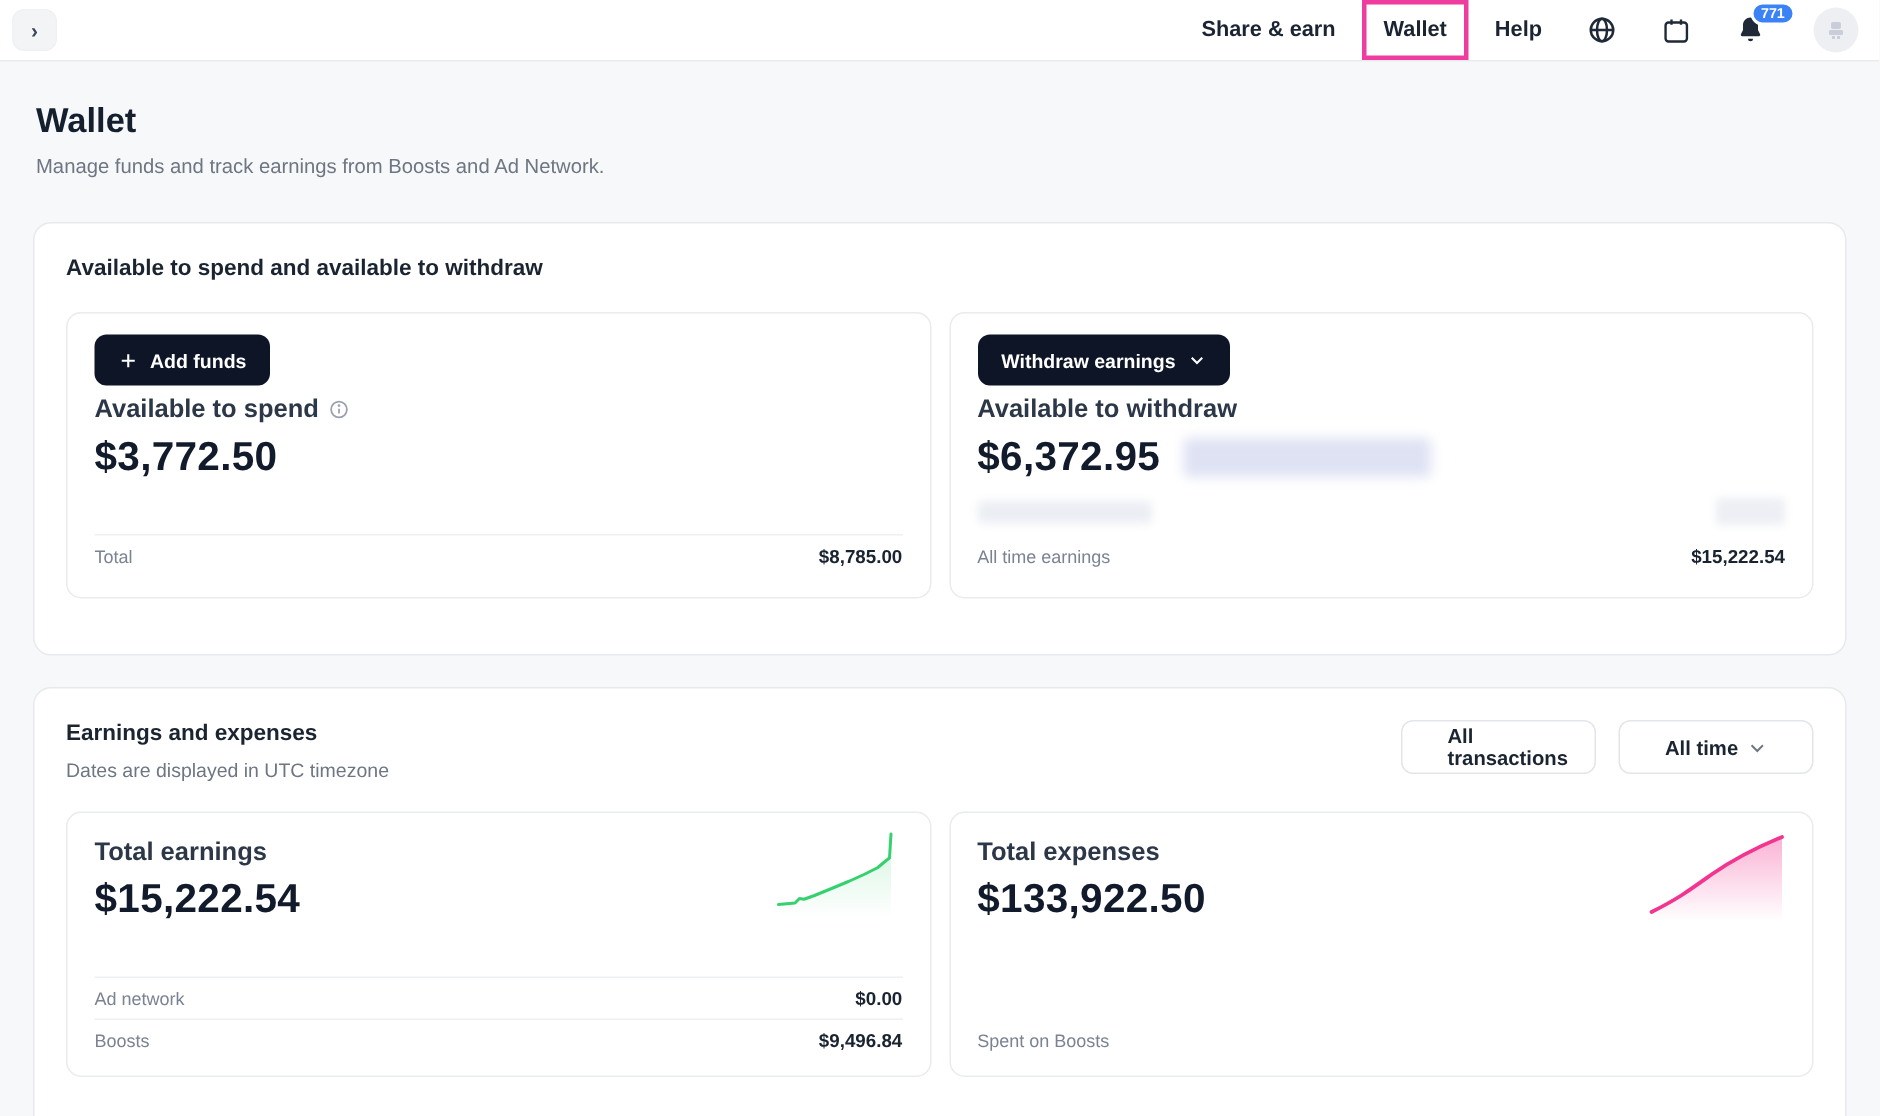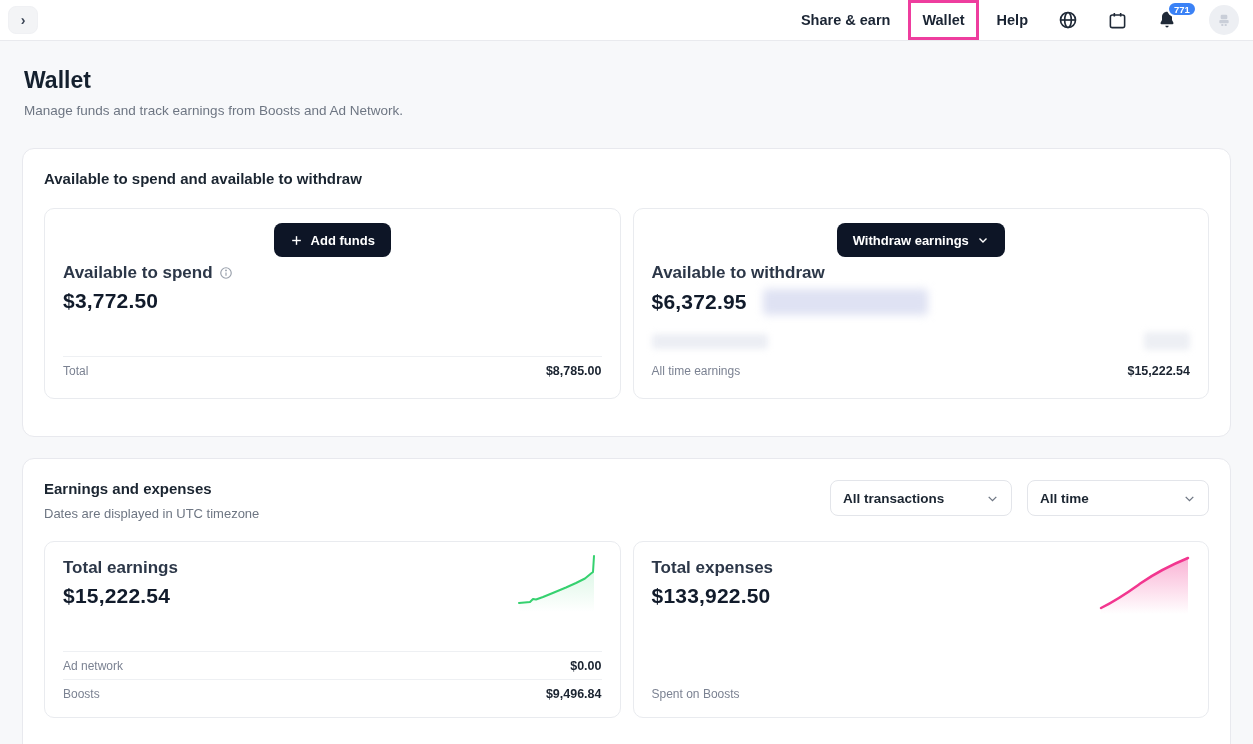--- a/index.html
+++ b/index.html
@@ -51,48 +51,48 @@
   .section-card.first { margin-top:30px; height:289px; }
   .section-card.second { margin-top:21px; height:306px; }
   .section-title { font-size:15px; font-weight:800; color:#1b2531; }
   .section-subtitle { font-size:13px; color:#6e7683; margin-top:9px; }
   .cards-grid { display:grid; grid-template-columns:1fr 1fr; gap:12px; margin-top:21px; }
   .inner-card {
     background:#fff; border:1px solid #e9ebef; border-radius:10px;
     padding:14px 18px 14px 18px; height:191px;
     display:flex; flex-direction:column; position:relative;
   }
-  .btn-row { display:flex; justify-content:center; }
+  .btn-row { display:flex; justify-content:flex-start; }
   .dark-btn {
     background:#0d1526; color:#fff; border:none; border-radius:8px;
     height:34px; padding:0 16px; font-size:13px; font-weight:700;
     display:flex; align-items:center; gap:8px; cursor:pointer;
     font-family:"Liberation Sans", sans-serif;
   }
   .stat-label-row { display:flex; align-items:center; gap:6px; margin-top:6px; }
   .stat-label { font-size:17px; font-weight:700; color:#2c3748; }
-  .stat-value { font-size:21px; font-weight:800; color:#111b2b; margin-top:6px; letter-spacing:0.2px; }
+  .stat-value { font-size:27px; font-weight:800; color:#111b2b; margin-top:6px; letter-spacing:0.2px; }
   .value-row { display:flex; align-items:center; gap:16px; margin-top:6px; }
   .value-row .stat-value { margin-top:0; }
   .spacer { flex:1; }
   .divider { border-top:1px solid #eef0f3; }
   .kv-row { display:flex; justify-content:space-between; align-items:center; height:27px; }
   .kv-label { font-size:12px; color:#7b8292; }
   .kv-value { font-size:12.5px; font-weight:700; color:#1a2330; }
   
   .blur-pill { width:165px; height:26px; border-radius:4px; background:#dfe2f3; filter:blur(4px); }
   .blur-row { display:flex; justify-content:space-between; align-items:center; margin-bottom:7px; }
   .blur-bar-l { width:116px; height:15px; border-radius:3px; background:#eceef4; filter:blur(3px); }
   .blur-bar-r { width:46px; height:18px; border-radius:3px; background:#edeff4; filter:blur(3px); }
   
   .sec2-head { display:flex; align-items:flex-start; }
   .controls { margin-left:auto; display:flex; gap:15px; }
   .select-box {
-    width:182px; height:36px; border:1px solid #e3e5ea; border-radius:8px; background:#fff;
-    display:flex; align-items:center; padding:0 12px; cursor:pointer;
+    width:130px; height:36px; border:1px solid #e3e5ea; border-radius:8px; background:#fff;
+    display:flex; align-items:center; padding:0 30px; cursor:pointer;
   }
   .select-box .sel-label { font-size:13.5px; font-weight:600; color:#1b2531; }
   .select-box svg { margin-left:auto; }
   .export-btn {
     height:36px; border:1px solid #e3e5ea; border-radius:8px; background:#fff;
     display:flex; align-items:center; gap:9px; padding:0 14px; cursor:pointer;
     font-size:13.5px; font-weight:700; color:#1b2531;
     font-family:"Liberation Sans", sans-serif;
   }
   .cards-grid2 { display:grid; grid-template-columns:1fr 1fr; gap:12px; margin-top:20px; }

